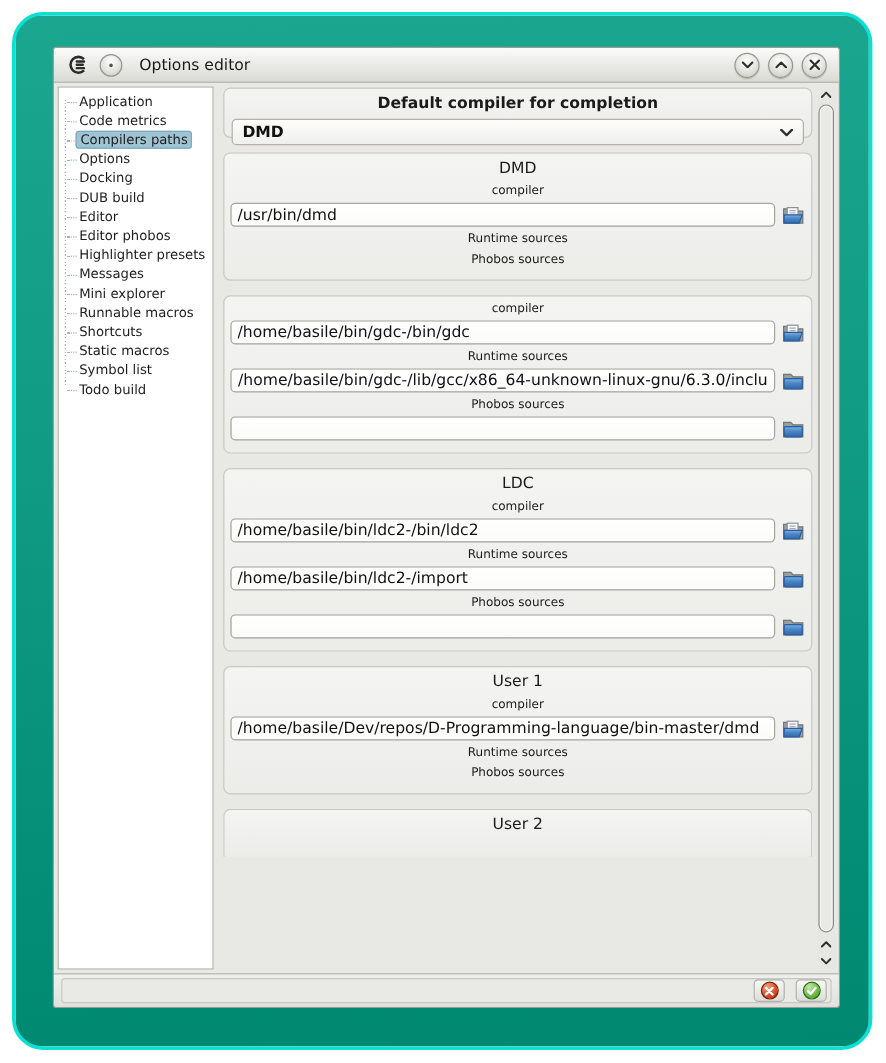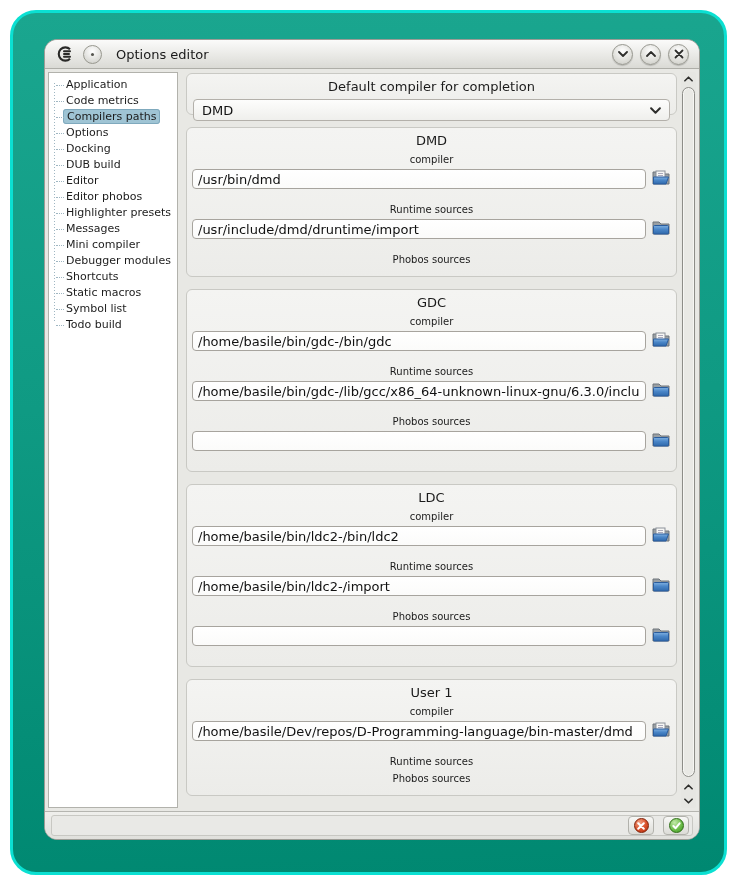--- a/index.html
+++ b/index.html
@@ -5,21 +5,21 @@
   html,body{margin:0;padding:0;background:#ffffff;width:738px;height:886px;
     font-family:"DejaVu Sans",sans-serif;-webkit-font-smoothing:antialiased;}
   *{box-sizing:border-box;}
 
   
   .frame{position:absolute;left:10px;top:10px;width:717px;height:865px;
     border:3px solid #0be0d2;border-radius:26px;
     background:linear-gradient(178deg,#1aa68f 0%,#0f9a83 45%,#008871 100%);
     padding:26px 24px 32px 31px;}
   .window{width:100%;height:100%;background:#e8e8e4;border:1px solid #9c9c96;
-    border-radius:13px;display:flex;flex-direction:column;overflow:hidden;}
+    border-radius:3px;display:flex;flex-direction:column;overflow:hidden;}
 
   
   .titlebar{height:29px;flex:none;display:flex;align-items:center;
     padding:0 10px 0 11px;background:linear-gradient(#fbfbfa,#dadad5);
     border-bottom:1px solid #aeaea8;}
   .logo{width:18px;height:18px;flex:none;}
   .pinbtn{width:19px;height:19px;margin-left:9px;flex:none;border-radius:50%;
     border:1px solid #98988f;display:flex;align-items:center;justify-content:center;
     background:radial-gradient(circle at 50% 32%,#ffffff,#dededa 65%,#c9c9c3);}
   .pindot{width:3px;height:3px;border-radius:50%;background:#55554f;}
@@ -43,25 +43,25 @@
     white-space:nowrap;color:#1c1c1c;cursor:default;}
   .tree li::before{content:"";position:absolute;left:5px;top:8px;width:8px;
     border-top:1px dotted #9fb6c2;}
   .tree li .sel{background:#9fc4d4;border:1px solid #7fa9bd;border-radius:3px;
     padding:0 3px;margin-left:-3px;}
 
   
   .mainpanel{flex:1;min-width:0;overflow:hidden;position:relative;padding:1px 1px 0 0;}
   .group{background:linear-gradient(#f4f4f2,#ecece9);border:1px solid #c9c9c4;
     border-radius:6px;margin:0 1px 12px 1px;padding:2px 5px 8px 5px;}
-  .group.first{height:42px;padding-bottom:16px;}
+  .group.first{height:42px;padding-bottom:16px;font-weight:bold;}
   .group.cut{margin-bottom:0;border-bottom:none;border-radius:6px 6px 0 0;height:40px;}
   .gtitle{text-align:center;font-size:13px;line-height:21px;color:#1b1b1b;}
   .flabel{text-align:center;font-size:10px;line-height:17px;color:#1b1b1b;}
-  .row{display:flex;gap:5px;margin:1px 0 12px;}
+  .row{display:flex;align-items:center;gap:5px;margin:1px 0 2px;}
   input.path{flex:1;min-width:0;height:20px;border:1px solid #a7a49e;border-radius:4px;
     background:linear-gradient(#ffffff,#fbfbfa);padding:0 5px;
     font:13px "DejaVu Sans",sans-serif;color:#111;}
   .icon-btn{width:20px;height:17px;flex:none;cursor:pointer;padding:0;border:none;
     background:transparent;display:flex;align-items:center;justify-content:center;}
   .combo{height:22px;margin:2px 1px 6px;border:1px solid #b3b0aa;border-radius:4px;
     background:linear-gradient(#fdfdfc,#efefec);display:flex;align-items:center;
     padding:0 8px;font-size:13px;color:#111;cursor:pointer;}
   .combo .chev{margin-left:auto;}
 
@@ -165,22 +165,22 @@
           <li><span>Application</span></li>
           <li><span>Code metrics</span></li>
           <li><span class="sel">Compilers paths</span></li>
           <li><span>Options</span></li>
           <li><span>Docking</span></li>
           <li><span>DUB build</span></li>
           <li><span>Editor</span></li>
           <li><span>Editor phobos</span></li>
           <li><span>Highlighter presets</span></li>
           <li><span>Messages</span></li>
-          <li><span>Mini compiler</span></li>
-          <li><span>Debugger modules</span></li>
+          <li><span>Mini explorer</span></li>
+          <li><span>Runnable macros</span></li>
           <li><span>Shortcuts</span></li>
           <li><span>Static macros</span></li>
           <li><span>Symbol list</span></li>
           <li><span>Todo build</span></li>
         </ul>
       </div>
 
       <div class="mainpanel">
 
         <div class="group first">
@@ -198,33 +198,24 @@
           <div class="flabel">compiler</div>
           <div class="row">
             <input class="path" value="/usr/bin/dmd" style="">
             <button class="icon-btn">
               <svg width="20" height="17">
                   <use href="#ic-openfile"></use>
                 </svg>
             </button>
           </div>
           <div class="flabel">Runtime sources</div>
-          <div class="row">
-            <input class="path" value="/usr/include/dmd/druntime/import" style="">
-            <button class="icon-btn">
-              <svg width="20" height="17">
-                  <use href="#ic-folder"></use>
-                </svg>
-            </button>
-          </div>
           <div class="flabel">Phobos sources</div>
         </div>
 
         <div class="group">
-          <div class="gtitle">GDC</div>
           <div class="flabel">compiler</div>
           <div class="row">
             <input class="path" value="/home/basile/bin/gdc-/bin/gdc" style="">
             <button class="icon-btn">
               <svg width="20" height="17">
                   <use href="#ic-openfile"></use>
                 </svg>
             </button>
           </div>
           <div class="flabel">Runtime sources</div>

